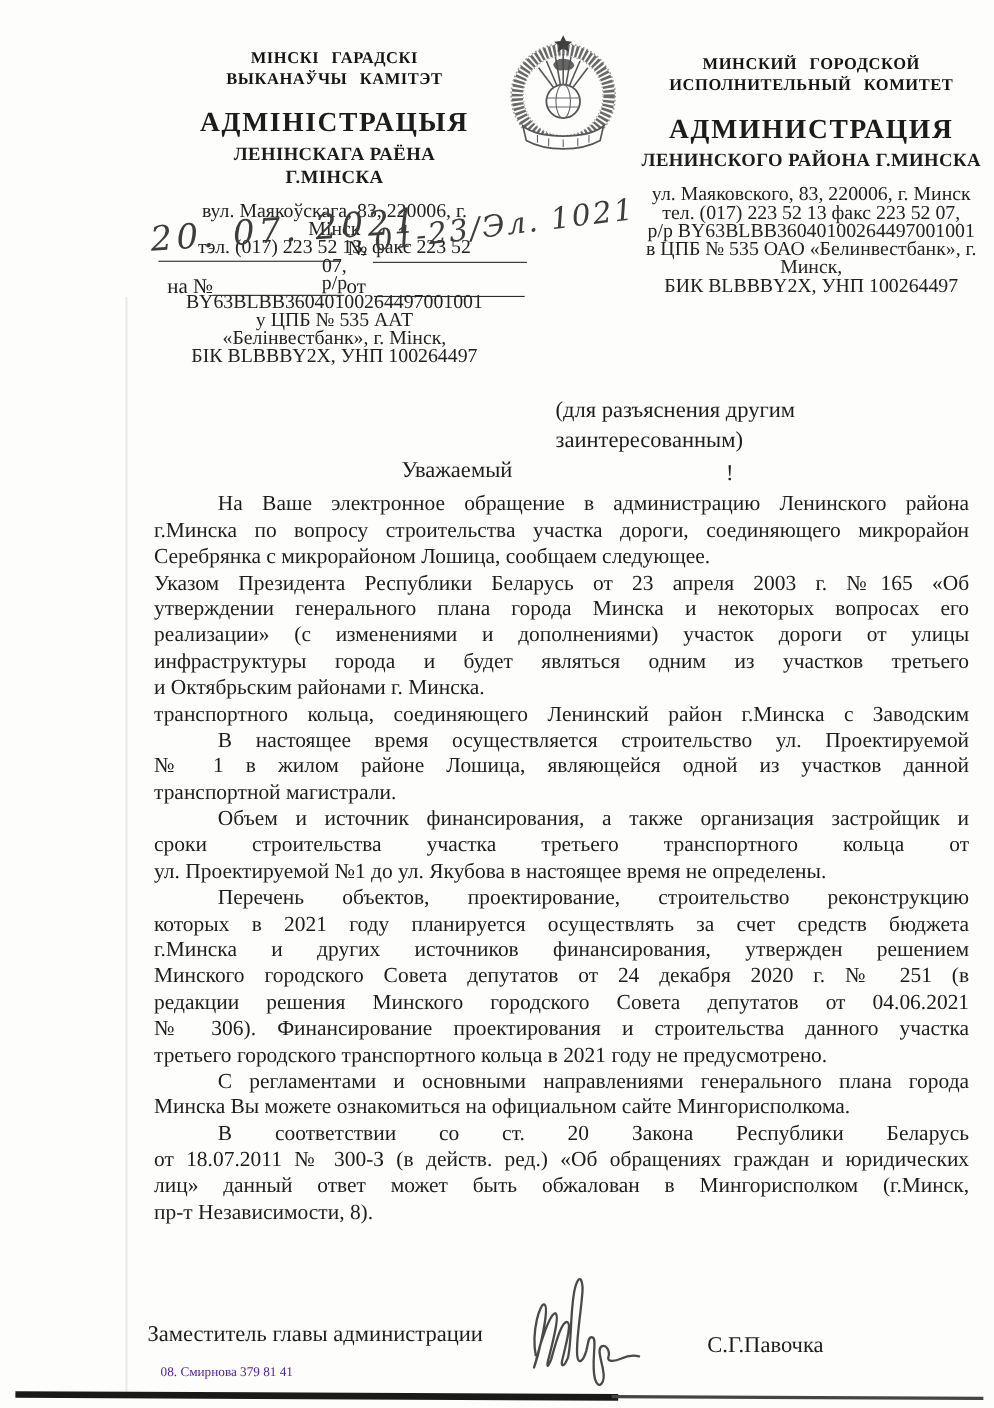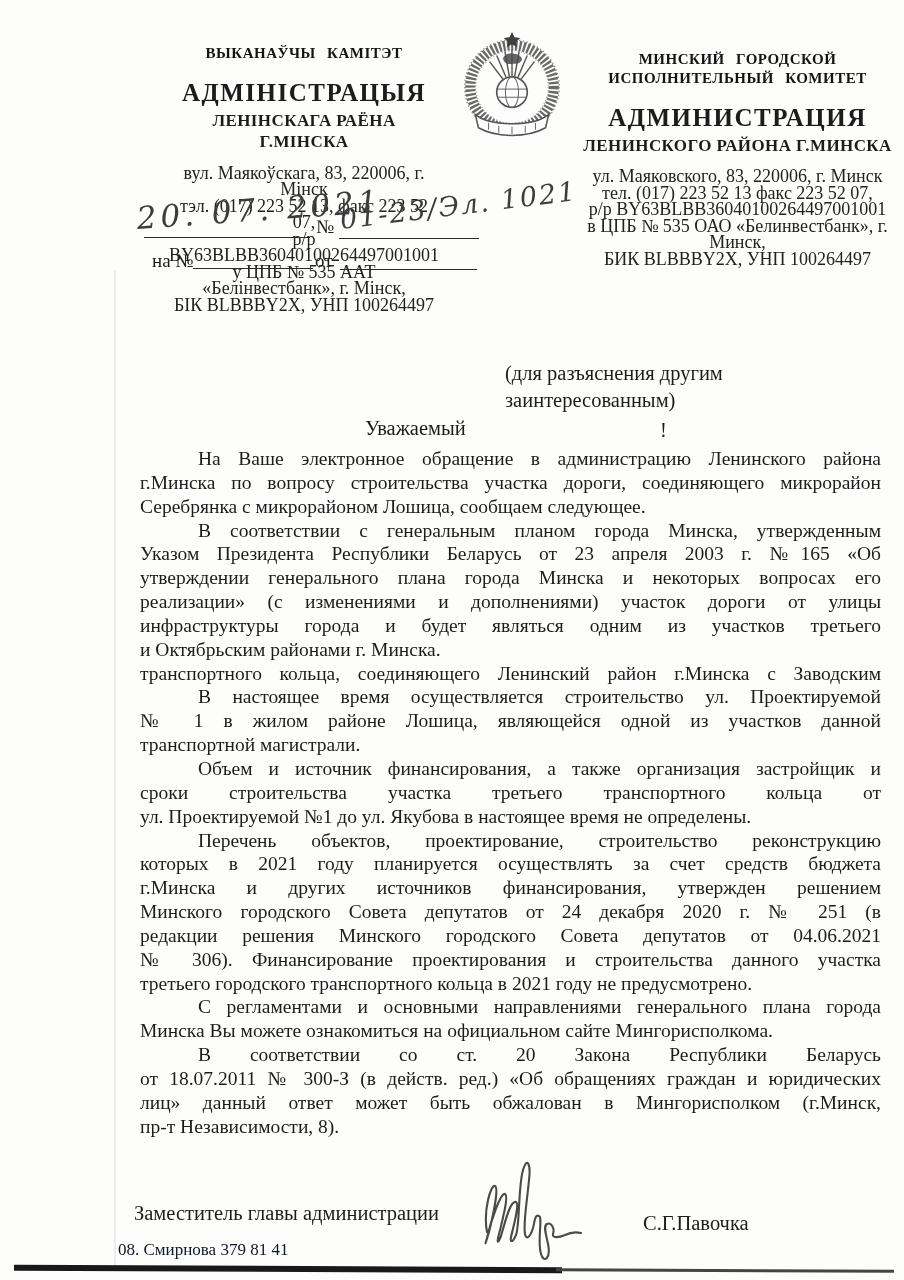--- a/index.html
+++ b/index.html
@@ -30,33 +30,34 @@
   
   .annot { font-size:20.5px; line-height:27px; }
   .salut { font-size:20.5px; }
   .body-text { width:741px; font-size:19.5px; line-height:23.85px; text-align:justify; }
   .line { text-align:justify; text-align-last:justify; }
   .line.last { text-align-last:left; }
   .line.ind { text-indent:58px; }
 
   .sig-label { font-size:20.5px; }
   .sig-name { font-size:20.5px; }
-  .footer-note { font-size:17px; color:#0f172a; }
+  .footer-note { font-size:12px; color:#4c1d95;margin-left:28px; }
 
   
   .scanline-thick { background:#191919; transform:rotate(0.28deg); }
   .scanline-thin  { background:#444; transform:rotate(0.28deg); }
   .edge-shadow { background:#ebebeb; }
 </style>
 </head>
 <body>
 
 <div class="page">
 
   <div class="abs lh-block" style="left:168px; top:44px; width:272px;">
+    <div class="org">МІНСКІ ГАРАДСКІ</div>
     <div class="org">ВЫКАНАЎЧЫ КАМІТЭТ</div>
     <div class="adm1">АДМІНІСТРАЦЫЯ</div>
     <div class="adm2">ЛЕНІНСКАГА РАЁНА Г.МІНСКА</div>
     <div class="addr">
       <div>вул. Маякоўскага, 83, 220006, г. Мінск</div>
       <div>тэл. (017) 223 52 13, факс 223 52 07,</div>
       <div>р/р BY63BLBB36040100264497001001</div>
       <div>у ЦПБ № 535 ААТ «Белінвестбанк», г. Мінск,</div>
       <div>БІК BLBBBY2X, УНП 100264497</div>
     </div>
@@ -129,21 +130,20 @@
     <div>заинтересованным)</div>
   </div>
 
   <div class="abs salut" style="left:365px; top:417px;">Уважаемый</div>
   <div class="abs salut" style="left:660px; top:419px;">!</div>
 
   <div class="abs body-text" style="left:140px; top:447px;" id="letter-body">
       <div class="line ind">На Ваше электронное обращение в администрацию Ленинского района</div>
       <div class="line">г.Минска по вопросу строительства участка дороги, соединяющего микрорайон</div>
       <div class="line last">Серебрянка с микрорайоном Лошица, сообщаем следующее.</div>
-      <div class="line ind">В соответствии с генеральным планом города Минска, утвержденным</div>
       <div class="line">Указом Президента Республики Беларусь от 23 апреля 2003 г. №165 «Об</div>
       <div class="line">утверждении генерального плана города Минска и некоторых вопросах его</div>
       <div class="line">реализации» (с изменениями и дополнениями) участок дороги от улицы</div>
       <div class="line">инфраструктуры города и будет являться одним из участков третьего</div>
       <div class="line last">и Октябрьским районами г. Минска.</div>
       <div class="line">транспортного кольца, соединяющего Ленинский район г.Минска с Заводским</div>
       <div class="line ind">В настоящее время осуществляется строительство ул. Проектируемой</div>
       <div class="line">№ 1 в жилом районе Лошица, являющейся одной из участков данной</div>
       <div class="line last">транспортной магистрали.</div>
       <div class="line ind">Объем и источник финансирования, а также организация застройщик и</div>

